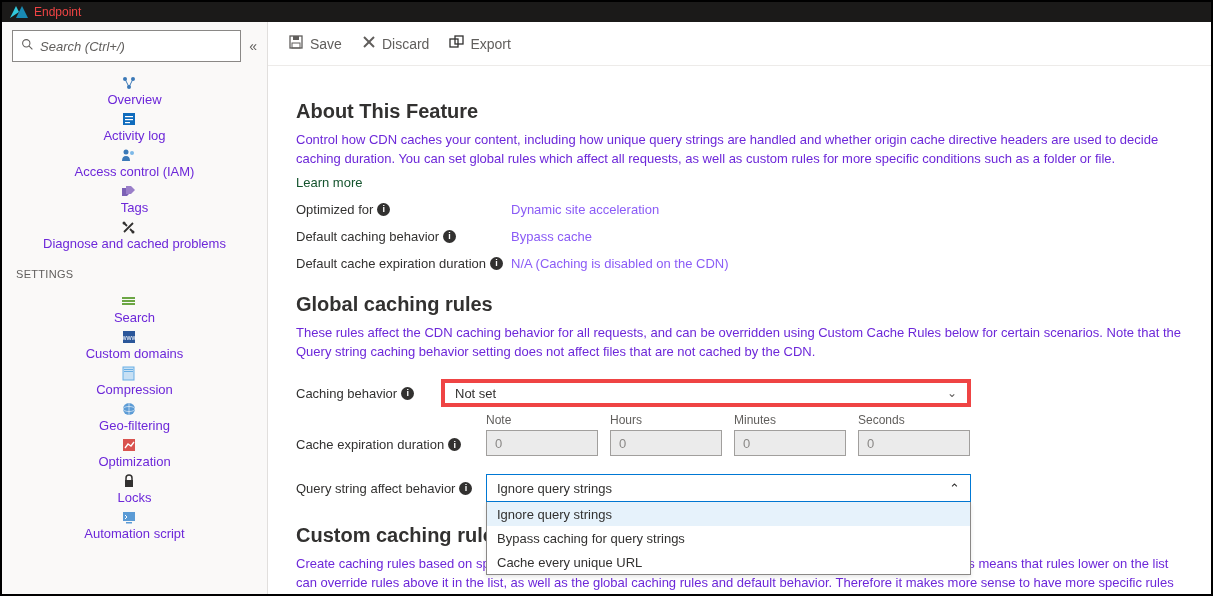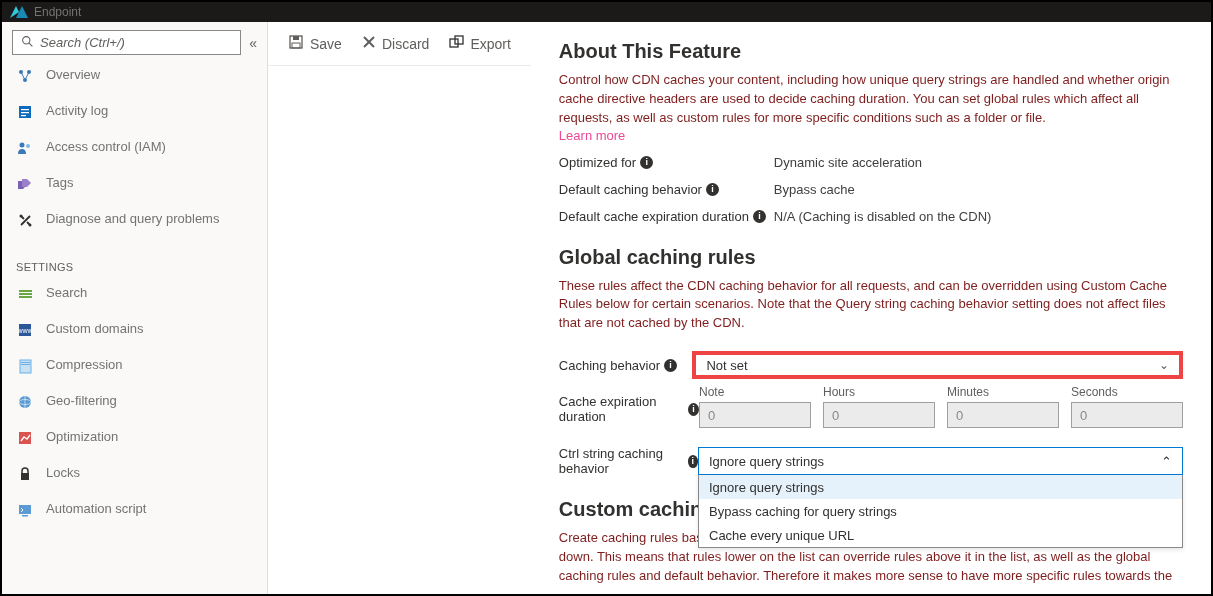--- a/index.html
+++ b/index.html
@@ -8,21 +8,21 @@
     font-size: 13px;
     color: #323130;
     background: #fff;
     width: 1213px;
     height: 596px;
     overflow: hidden;
     border: 2px solid #000;
   }
   .topbar {
     background: #1b1a19;
-    color: #737373;
+    color: #ef4444;
     height: 20px;
     display: flex;
     align-items: center;
     padding: 0 8px;
     font-size: 12px;
   }
   .topbar .logo {
     margin-right: 6px;
     display: flex;
     align-items: center;
@@ -42,59 +42,63 @@
   .searchwrap {
     padding: 8px 10px 6px 10px;
     display: flex;
     align-items: center;
     position: relative;
   }
   .searchbox {
     flex: 1;
     border: 1px solid #8a8886;
     background: #fff;
-    height: 25px;
+    height: 32px;
     display: flex;
     align-items: center;
     padding: 0 8px;
     color: #605e5c;
     font-style: italic;
   }
   .searchbox .sicon { margin-right: 6px; font-style: normal; color:#605e5c;}
   .collapse {
     margin-left: 8px;
     color: #605e5c;
     font-size: 14px;
     cursor: pointer;
   }
   .navlist { list-style: none; padding-top: 6px; }
   .nav-item {
     display: flex;
+    align-items: center;
     height: 36px;
     padding: 0 14px;
     cursor: pointer;
-    color: #737373;
+    color: #6d28d9;
+    flex-direction: column;
   }
   .nav-item.active { background: #cde6f7; }
   .nav-icon {
     width: 18px; height: 18px;
     margin-right: 12px;
     display: inline-flex; align-items: center; justify-content: center;
     font-size: 14px;
   }
   .section-header {
     font-size: 11px;
     color: #605e5c;
     padding: 14px 14px 6px 14px;
     letter-spacing: 0.3px;
   }
   .content {
     flex: 1;
     display: flex;
+    flex-direction: column;
     overflow: hidden;
+    gap: 16px;
   }
   .cmdbar {
     height: 44px;
     display: flex;
     align-items: center;
     padding: 0 20px;
     border-bottom: 1px solid #edebe9;
     gap: 20px;
   }
   .cmdbtn {
@@ -105,25 +109,25 @@
     cursor: pointer;
     font-size: 14px;
   }
   .cmdbtn .cicon { font-size: 15px; }
   .scroll {
     flex: 1;
     overflow-y: auto;
     padding: 14px 28px 0 28px;
   }
   h2.sect { font-size: 20px; font-weight: 600; margin: 4px 0 8px 0; color:#323130;}
-  .para { font-size: 13px; color:#7f1d1d; line-height: 1.45; max-width: 930px; }
-  .link { color: #ec4899; cursor: pointer; display: inline-block;}
+  .para { font-size: 13px; color:#6d28d9; line-height: 1.45; max-width: 930px; }
+  .link { color: #14532d; cursor: pointer; margin-top: 6px; display: inline-block;}
   .kvrow { display:flex; align-items:center; margin-top:12px;}
   .kvlabel { width:215px; color:#323130; display:flex; align-items:center; gap:4px;}
-  .kvval { color:#404040;}
+  .kvval { color:#8b5cf6;}
   .info-icon {
     display:inline-flex; width:13px; height:13px;
     border-radius:50%; background:#323130; color:#fff;
     align-items:center; justify-content:center;
     font-size:9px; font-weight:bold; font-style:normal;
   }
   .spacer { height: 18px;}
   .formrow { display:flex; align-items:center; margin-top:10px;}
   .formlabel { width:190px; display:flex; align-items:center; gap:4px;}
   .select {
@@ -235,21 +239,21 @@
         <span>Tags</span>
       </li>
       <li class="nav-item">
         <span class="nav-icon">
             <svg width="15" height="15" viewBox="0 0 15 15">
               <path d="M3 12 L12 3 M3 3 L6 6 M9 9 L12 12" stroke="#323130" stroke-width="1.8" fill="none"></path>
               <circle cx="3" cy="3" r="1.5" fill="#323130"></circle>
               <circle cx="12" cy="12" r="1.5" fill="#323130"></circle>
             </svg>
           </span>
-        <span>Diagnose and query problems</span>
+        <span>Diagnose and cached problems</span>
       </li>
     </ul>
 
     <div class="section-header">SETTINGS</div>
 
     <ul class="navlist">
       <li class="nav-item">
         <span class="nav-icon">
             <svg width="15" height="12" viewBox="0 0 15 12">
               <rect x="1" y="2" width="13" height="2" fill="#6ba644"></rect>
@@ -416,21 +420,21 @@
             <span class="dlabel">Seconds</span>
             <div class="dinput">
                 <span>0</span>
               </div>
           </div>
         </div>
       </div>
 
       <div class="formrow" style="margin-top:18px;">
         <span class="formlabel" style="width:190px;">
-            <span>Ctrl string caching behavior</span> 
+            <span>Query string affect behavior</span> 
             <i class="info-icon">i</i>
           </span>
         <div class="combo-wrap">
           <div class="combo">
             <span>Ignore query strings</span>
             <span class="chev">⌃</span>
           </div>
           <div class="dropdown">
             <div class="dd-item hover">
                 <span>Ignore query strings</span>

